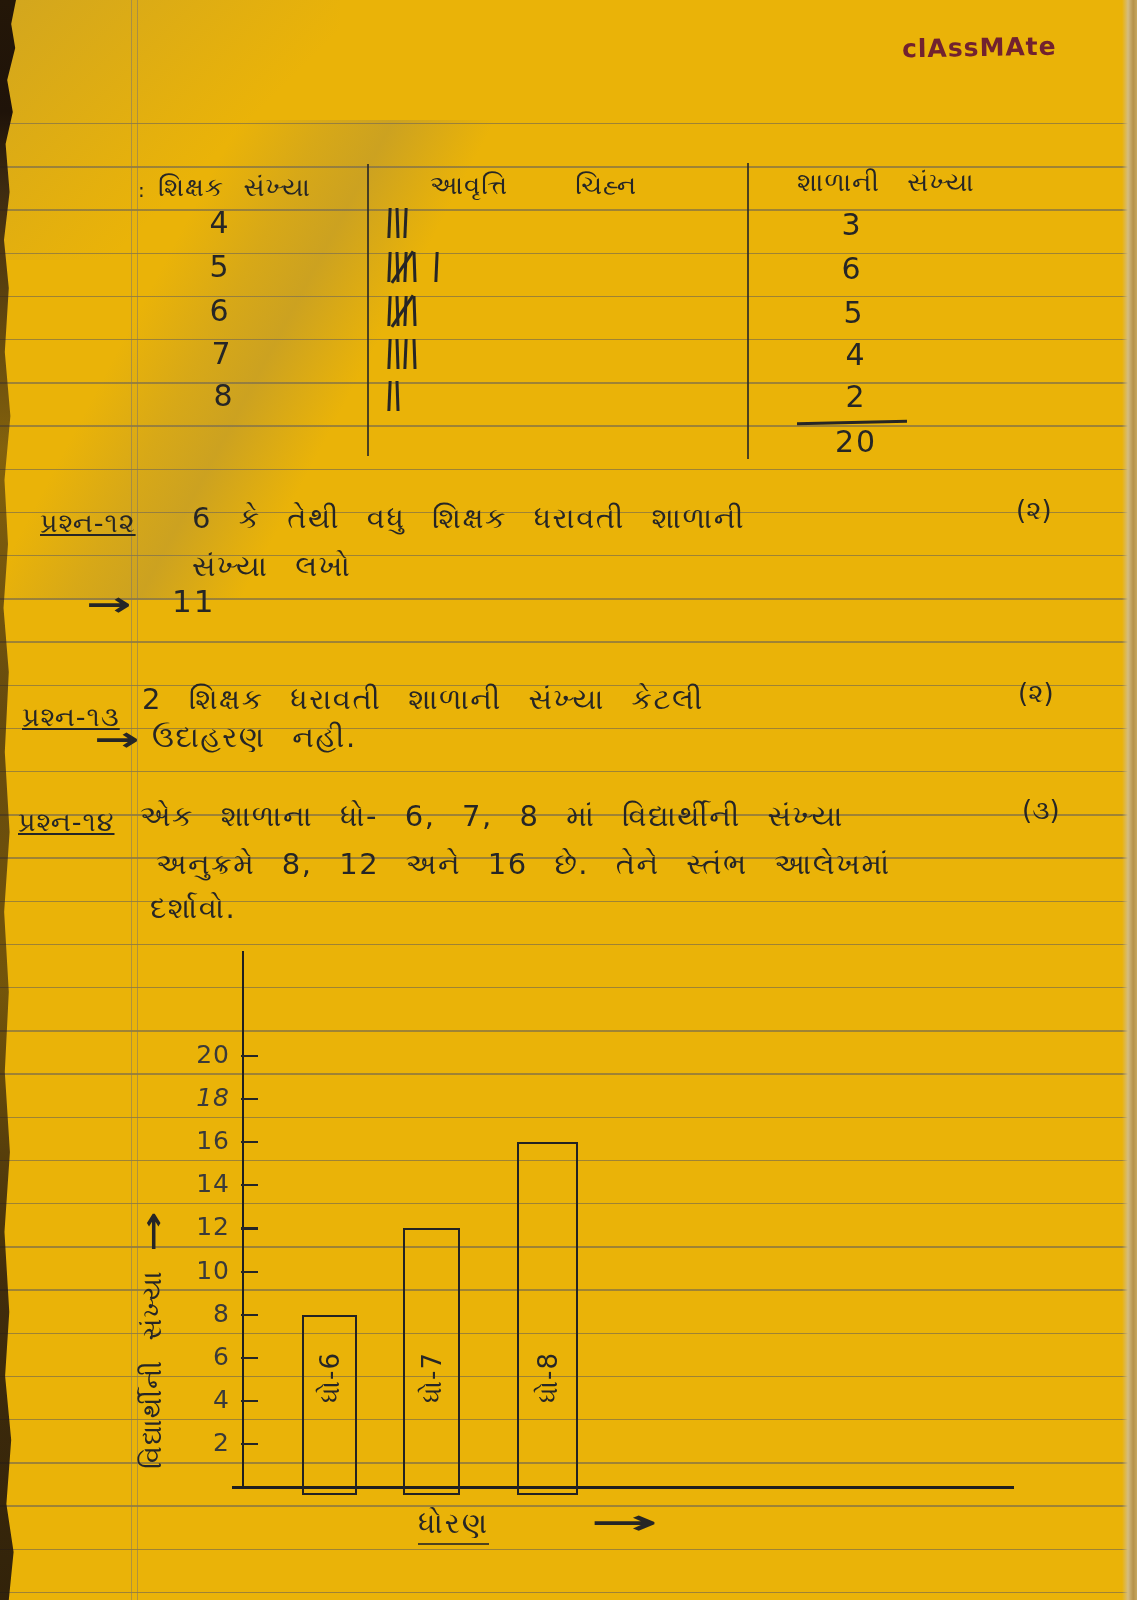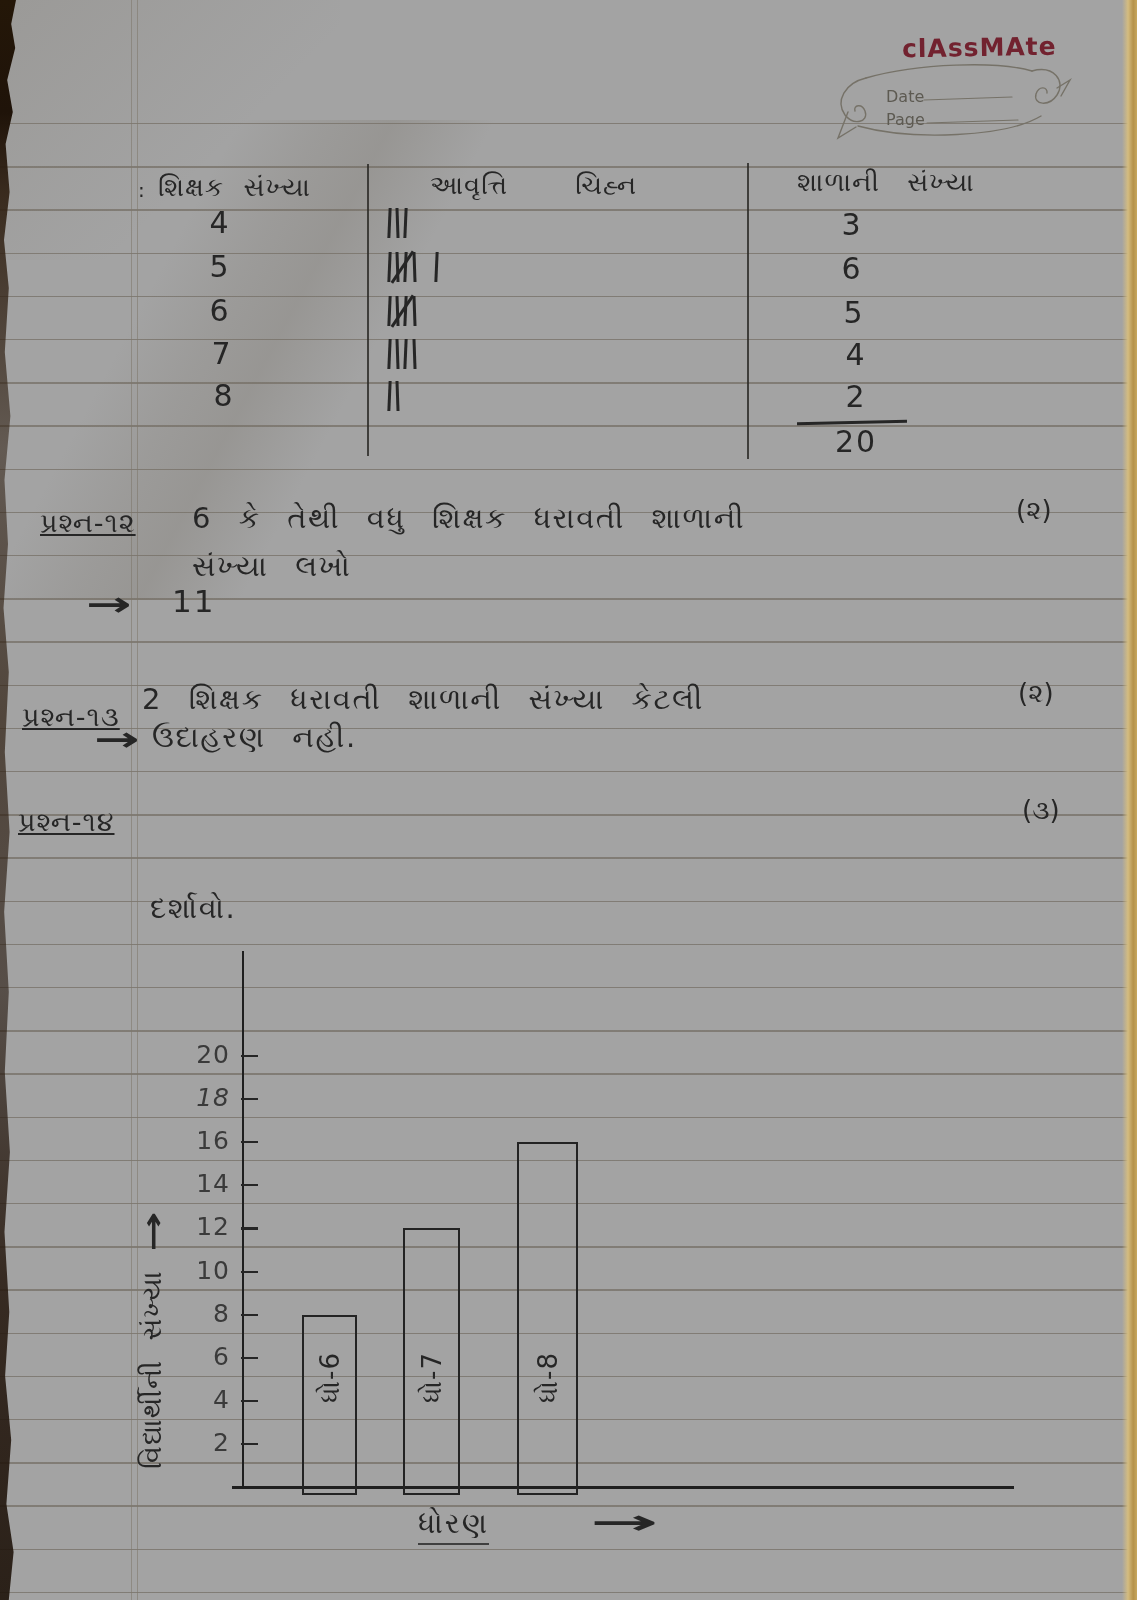--- a/index.html
+++ b/index.html
@@ -1,19 +1,19 @@
 <!DOCTYPE html>
 <html><head>
 <meta charset="utf-8">
 <style>
   * { margin:0; padding:0; box-sizing:border-box; }
   html,body { background:#d8d4cb; }
   .page {
     position:relative; width:1137px; height:1600px; margin:0 auto;
-    background:#a3a3a3; overflow:hidden;
+    background:#eab308; overflow:hidden;
     font-family:"DejaVu Sans", sans-serif; color:#262626;
   }
   
   .ruling {
     position:absolute; left:0; top:123px; width:100%; height:1472px;
     background:repeating-linear-gradient(to bottom,
       rgba(104,96,84,0.58) 0px, rgba(104,96,84,0.58) 1.4px,
       transparent 1.4px, transparent 43.2px);
   }
   .margin-line { position:absolute; top:0; height:1600px; width:1.3px; background:rgba(125,118,106,0.55); }
@@ -86,36 +86,20 @@
 <body>
 
 <div class="page">
   <div class="ruling"></div>
   <div class="margin-line ml-a"></div>
   <div class="margin-line ml-b"></div>
   <div class="crease"></div>
   <div class="corner-shadow"></div>
 
   <div class="ink brand-name">clAssMAte</div>
-  <div class="ribbon">
-    <svg width="244" height="96" viewBox="0 0 244 96">
-      <g fill="none" stroke="#767268" stroke-width="1.4" stroke-linecap="round">
-        <path d="M38,28 C90,13 170,11 204,21"></path>
-        <path d="M204,21 C226,15 238,31 229,45 C221,57 205,55 208,44 C211,35 220,37 219,43"></path>
-        <path d="M229,38 L242,30 L233,46"></path>
-        <path d="M30,76 C85,91 178,87 213,66"></path>
-        <path d="M38,28 C17,33 7,51 17,65 C26,76 41,72 37,61 C34,53 25,55 27,61"></path>
-        <path d="M20,62 L10,88 L28,77"></path>
-        <line x1="96" y1="50" x2="184" y2="47" stroke-width="1.2"></line>
-        <line x1="99" y1="73" x2="190" y2="70" stroke-width="1.2"></line>
-      </g>
-      <text x="58" y="52" font-size="16" fill="#5d5a52">Date</text>
-      <text x="58" y="75" font-size="16" fill="#5d5a52">Page</text>
-    </svg>
-  </div>
 
   <div class="vline v1"></div>
   <div class="vline v2"></div>
   <div class="ink" style="left:138px;top:178px;font-size:20px;">:</div>
   <div class="ink th" style="left:158px;top:172px;word-spacing:10px;">શિક્ષક સંખ્યા</div>
   <div class="ink th" style="left:430px;top:170px;word-spacing:58px;">આવૃત્તિ ચિહ્ન</div>
   <div class="ink th" style="left:797px;top:167px;word-spacing:18px;">શાળાની સંખ્યા</div>
 
   <div class="ink num" style="left:180px;top:205px;">4</div>
   <div class="ink num" style="left:180px;top:249px;">5</div>
@@ -144,21 +128,23 @@
   <div class="ink arrow" style="left:86px;top:584px;">→</div>
   <div class="ink ans" style="left:172px;top:583px;">11</div>
 
   <div class="ink qlabel" style="left:22px;top:688px;margin-top:13px;">પ્રશ્ન-૧૩</div>
   <div class="ink qtext" style="left:142px;top:682px;">2 શિક્ષક ધરાવતી શાળાની સંખ્યા કેટલી</div>
   <div class="ink qmarks" style="left:1018px;top:678px;">(૨)</div>
   <div class="ink arrow" style="left:94px;top:719px;">→</div>
   <div class="ink qtext" style="left:152px;top:720px;">ઉદાહરણ નહી.</div>
 
   <div class="ink qlabel" style="left:18px;top:806px;">પ્રશ્ન-૧૪</div>
+  <div class="ink qtext" style="left:140px;top:799px;">એક શાળાના ધો- 6, 7, 8 માં વિદ્યાર્થીની સંખ્યા</div>
   <div class="ink qmarks" style="left:1022px;top:795px;">(૩)</div>
+  <div class="ink qtext" style="left:156px;top:847px;">અનુક્રમે 8, 12 અને 16 છે. તેને સ્તંભ આલેખમાં</div>
   <div class="ink qtext" style="left:150px;top:891px;">દર્શાવો.</div>
 
   <div class="axis-v"></div>
   <div class="axis-h"></div>
   <div id="yticks">
       <div class="ytick-label" style="top: 1427.9px;">2</div>
       <div class="ytick" style="top: 1442.9px;"></div>
       <div class="ytick-label" style="top: 1384.8px;">4</div>
       <div class="ytick" style="top: 1399.8px;"></div>
       <div class="ytick-label" style="top: 1341.7px;">6</div>

